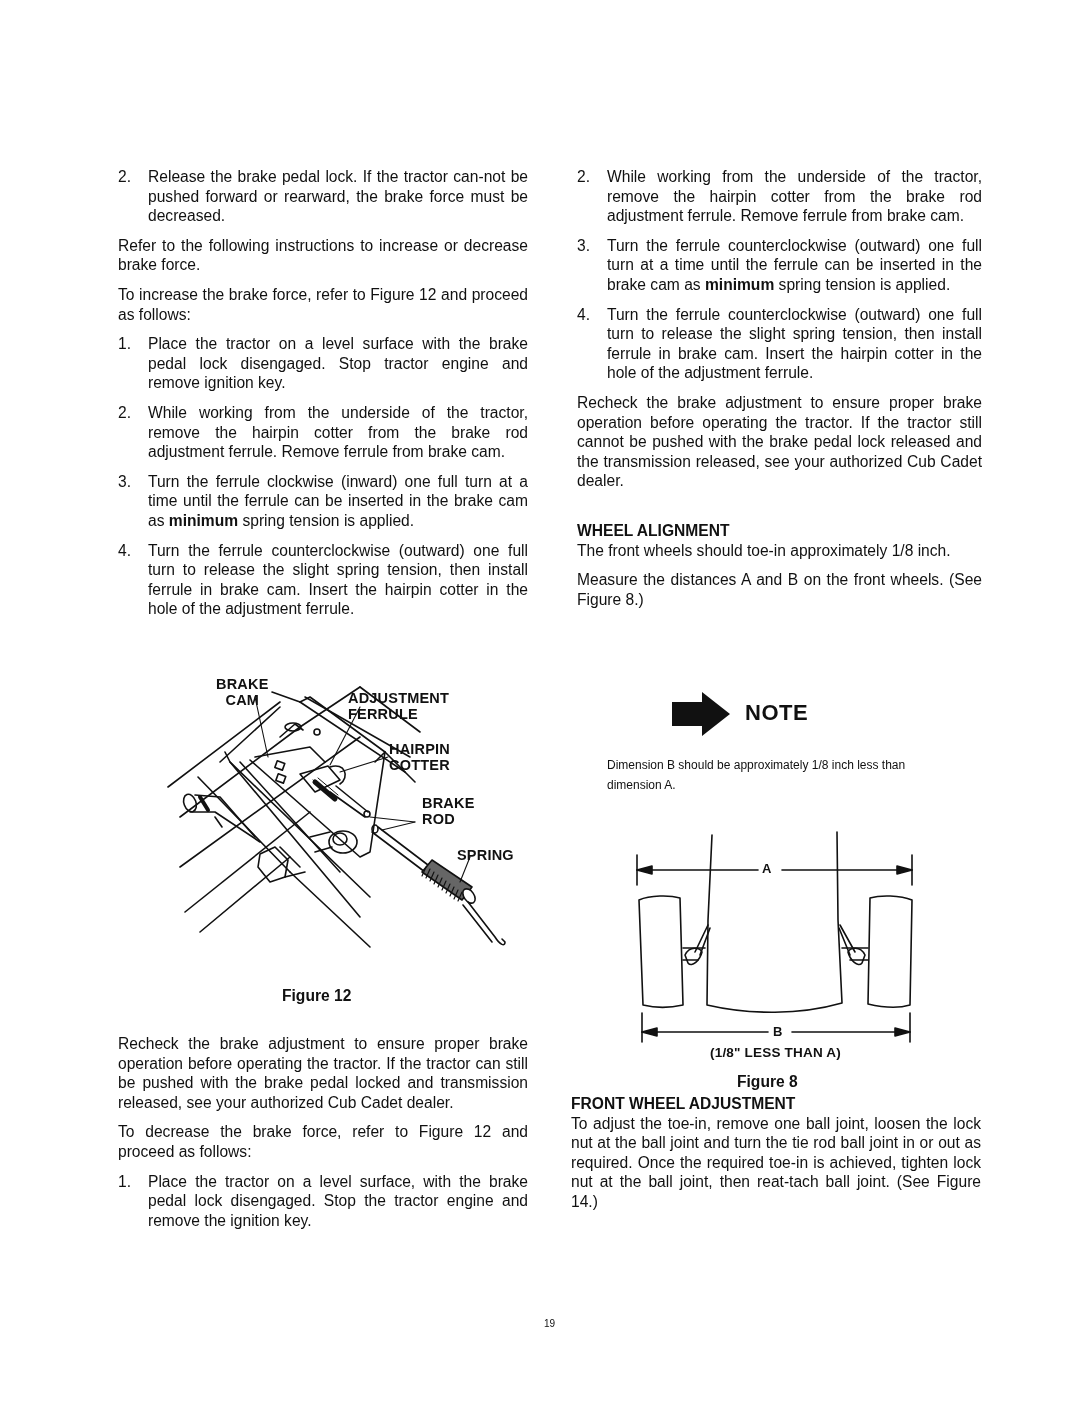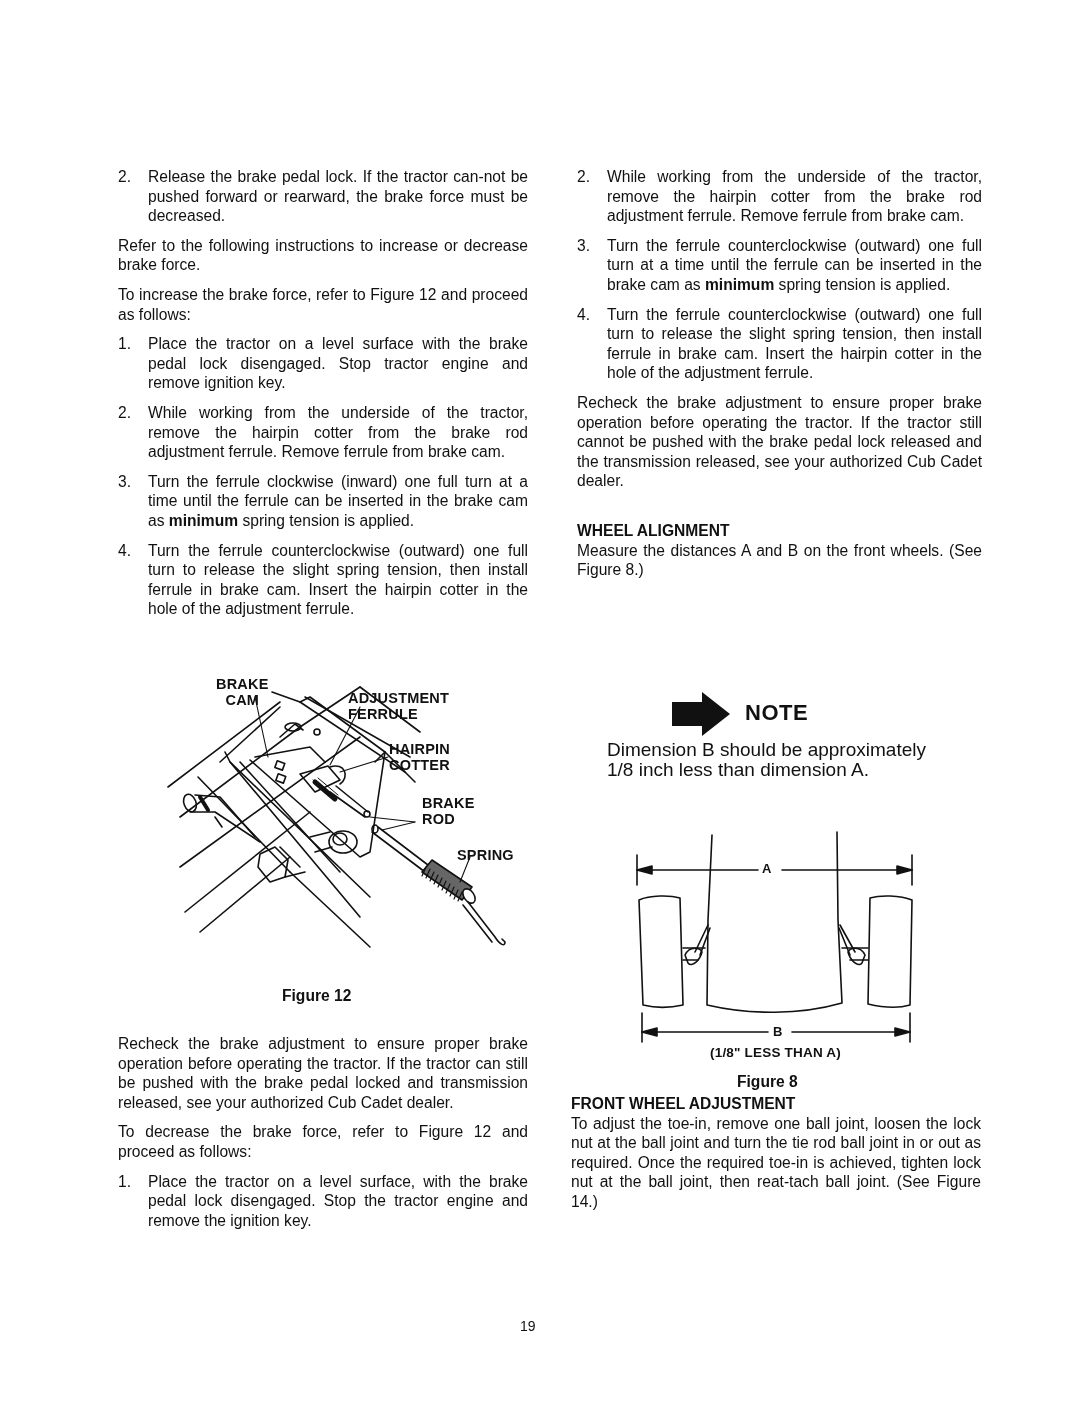--- a/index.html
+++ b/index.html
@@ -16,22 +16,22 @@
   .bold { font-weight: bold; }
   .ital { }
   .head { font-weight: bold; margin: 0; }
   .fig-label { position: absolute; font-weight: bold; font-size: 15.6px; }
   .fig12 { position: absolute; left: 160px; top: 662px; width: 380px; height: 300px; }
   .fig13 { position: absolute; left: 610px; top: 820px; width: 330px; height: 245px; }
   .callout { position: absolute; font-weight: bold; font-size: 14.5px; line-height: 16px; letter-spacing: 0.2px; }
   .note-block { position: absolute; left: 607px; top: 688px; width: 340px; }
   .note-head { display: flex; align-items: center; height: 50px; margin-left: 65px; }
   .note-label { font-weight: bold; font-size: 22px; margin-left: 13px; letter-spacing: 0.5px; }
-  .note-text { font-size: 19px; line-height: 19.6px; margin-top: 2px; }
-  .page-num { position: absolute; left: 520px; top: 1318px; font-size: 14px; }
+  .note-text { font-size: 12px; line-height: 19.6px; margin-top: 18px; }
+  .page-num { position: absolute; left: 544px; top: 1318px; font-size: 10px; }
 </style>
 </head>
 <body>
 
 <div class="page">
 
   <div class="col col-left">
     <div class="item">
       <span class="num">2.</span>
       <span class="txt">Release the brake pedal lock.  If the tractor can-not be pushed forward or rearward, the brake force must be decreased.</span>
@@ -171,20 +171,21 @@
       <span class="num">3.</span>
       <span class="txt"><span>Turn the ferrule counterclockwise (outward) one full turn at a time until the ferrule can be inserted in the brake cam as </span><span class="bold">minimum</span><span> spring tension is applied.</span></span>
     </div>
     <div class="item">
       <span class="num">4.</span>
       <span class="txt">Turn the ferrule counterclockwise (outward) one full turn to release the slight spring tension, then install ferrule in brake cam.  Insert the hairpin cotter in the hole of the adjustment ferrule.</span>
     </div>
     <p class="p"><span>Recheck the brake adjustment to ensure proper brake operation before operating the tractor.  If the tractor still cannot be pushed with the brake pedal lock released and the transmission released, see your authorized </span><span class="ital">Cub Cadet</span><span> dealer.</span></p>
     <div style="height:20px"></div>
     <p class="head">WHEEL ALIGNMENT</p>
+    <p class="p">The front wheels should toe-in approximately 1/8 inch.</p>
     <p class="p">Measure the distances A and B on the front wheels. (See Figure 8.)</p>
   </div>
 
   <div class="note-block">
     <div class="note-head">
       <svg width="60" height="46" viewBox="0 0 60 46">
         <polygon points="0,12 30,12 30,2 58,24 30,46 30,36 0,36" fill="#111"></polygon>
       </svg>
       <span class="note-label">NOTE</span>
     </div>

